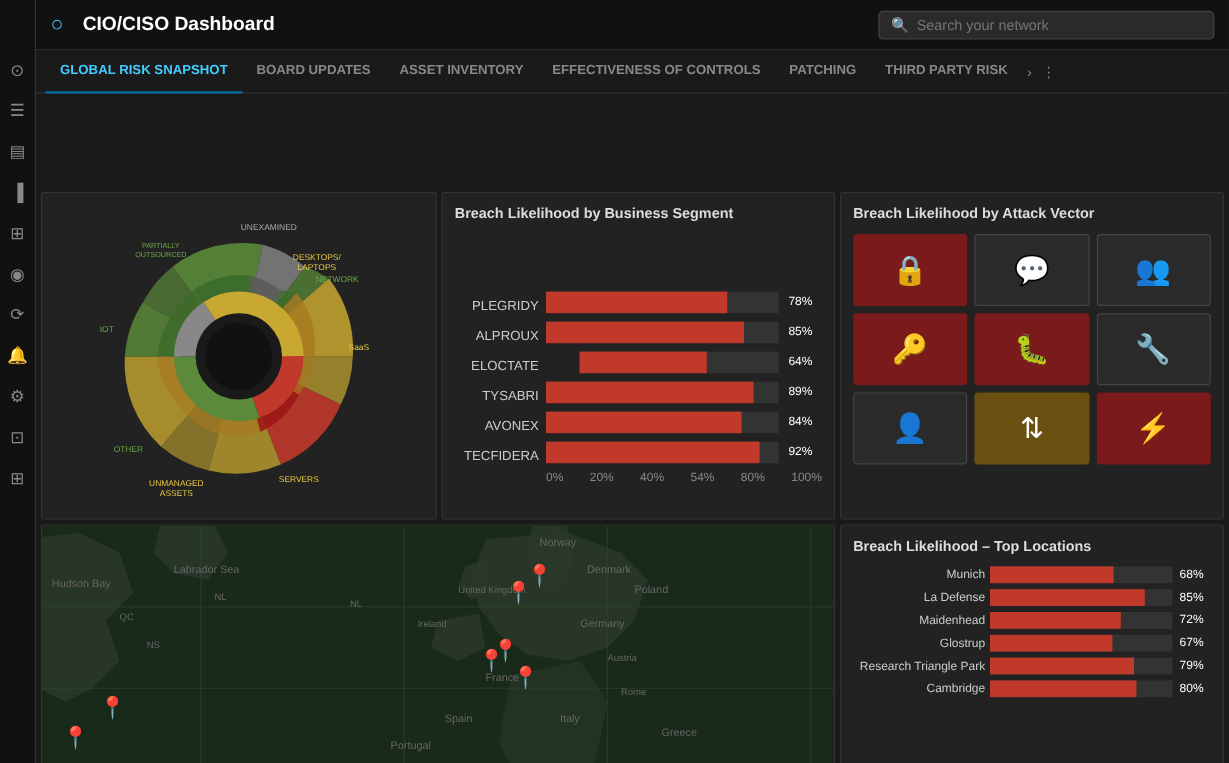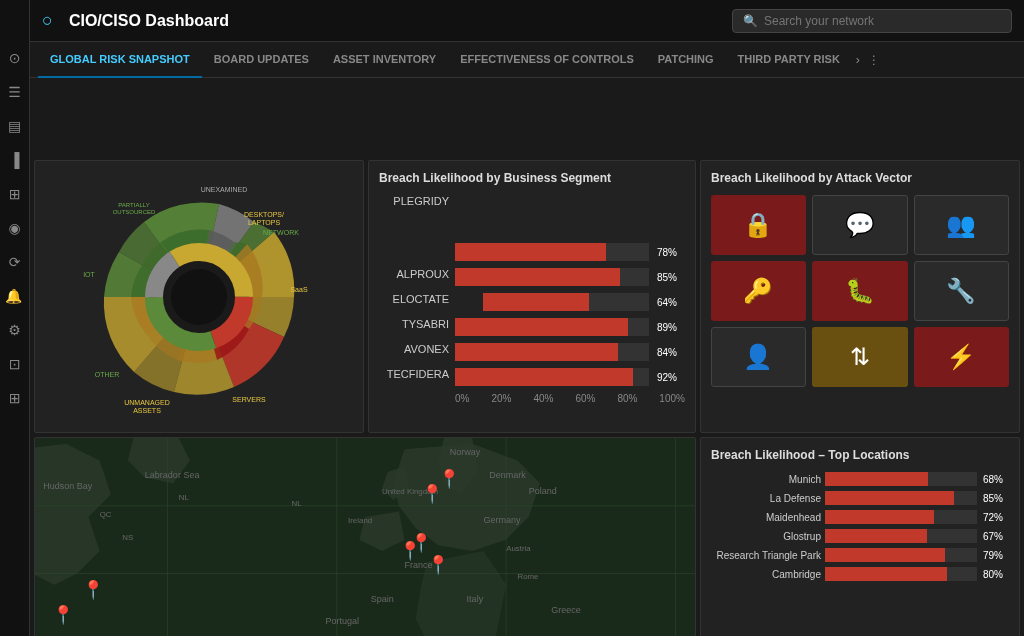--- a/index.html
+++ b/index.html
@@ -29,21 +29,21 @@
     
     .panel { background: #222; border: 1px solid #333; border-radius: 2px; overflow: hidden; }
 
     
     .donut-panel { grid-row: 1; grid-column: 1; display: flex; align-items: center; justify-content: center; }
 
     
     .bar-panel { grid-row: 1; grid-column: 2; padding: 10px; }
     .panel-title { font-size: 12px; font-weight: bold; color: #ddd; margin-bottom: 10px; }
 
-    .bar-row { display: flex; align-items: flex-start; margin-bottom: 7px; gap: 6px; }
+    .bar-row { display: flex; align-items: flex-end; margin-bottom: 7px; gap: 6px; }
     .bar-label { width: 70px; text-align: right; font-size: 11px; color: #ccc; flex-shrink: 0; }
     .bar-track { flex: 1; background: #333; height: 18px; position: relative; }
     .bar-fill { height: 100%; background: #c0392b; position: absolute; left: 0; top: 0; display: flex; align-items: center; }
     .bar-pct { font-size: 10px; color: #fff; position: absolute; right: -28px; top: 50%; transform: translateY(-50%); }
     .bar-axis { display: flex; justify-content: space-between; margin-top: 6px; margin-left: 76px; font-size: 10px; color: #888; }
 
     
     .attack-panel { grid-row: 1; grid-column: 3; padding: 10px; }
     .attack-grid { display: grid; grid-template-columns: repeat(3, 1fr); gap: 6px; margin-top: 8px; }
     .attack-tile { display: flex; align-items: center; justify-content: center; height: 60px; border-radius: 3px; font-size: 22px; cursor: pointer; }
@@ -212,21 +212,21 @@
       <div class="bar-track" style="position:relative;">
         <div class="bar-fill" style="width:92%;"></div>
         <span class="bar-pct">92%</span>
       </div>
     </div>
       </div>
     <div class="bar-axis">
       <span>0%</span>
         <span>20%</span>
         <span>40%</span>
-        <span>60%</span>
+        <span>54%</span>
         <span>80%</span>
         <span>100%</span>
     </div>
   </div>
 
   <div class="panel attack-panel">
     <div class="panel-title">Breach Likelihood by Attack Vector</div>
     <div class="attack-grid">
 
       <div class="attack-tile tile-red" style="font-size:24px;">🔒</div>

